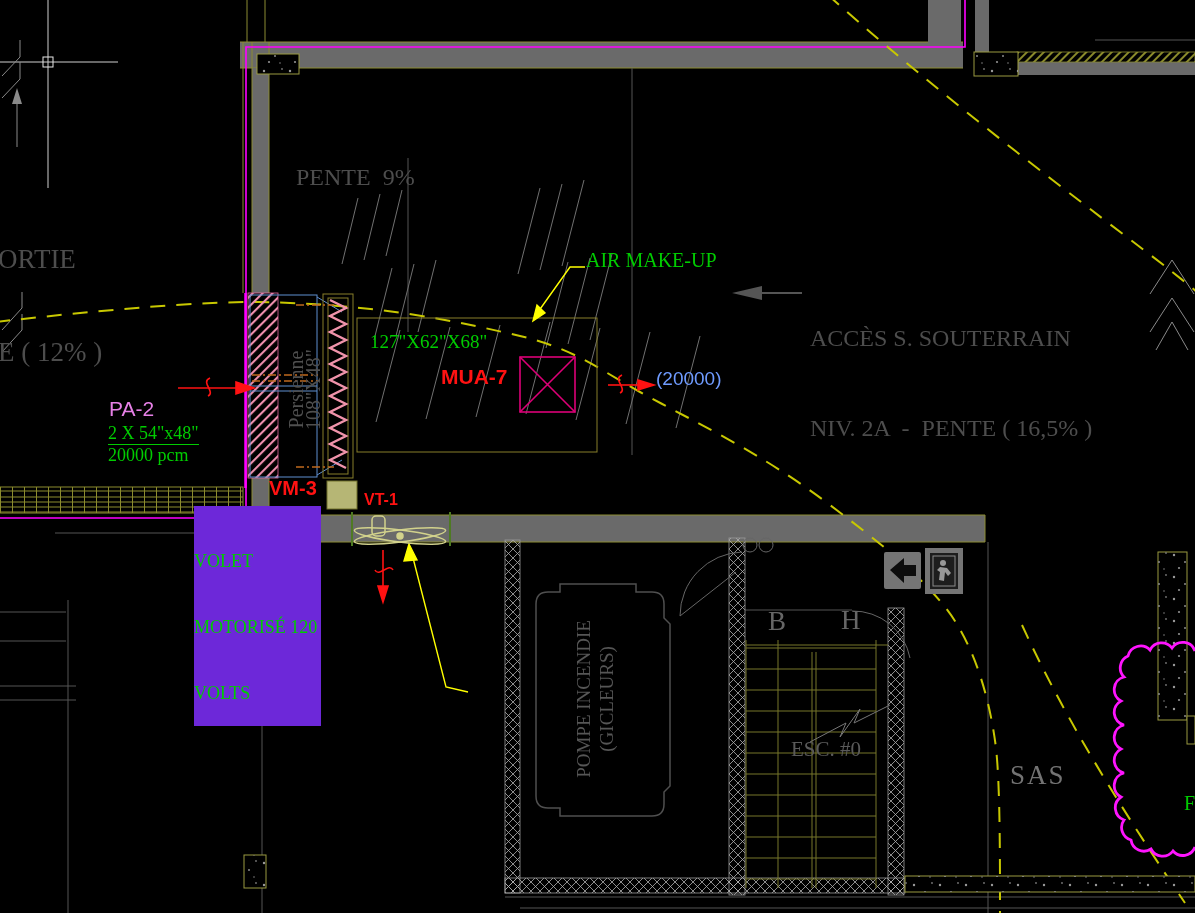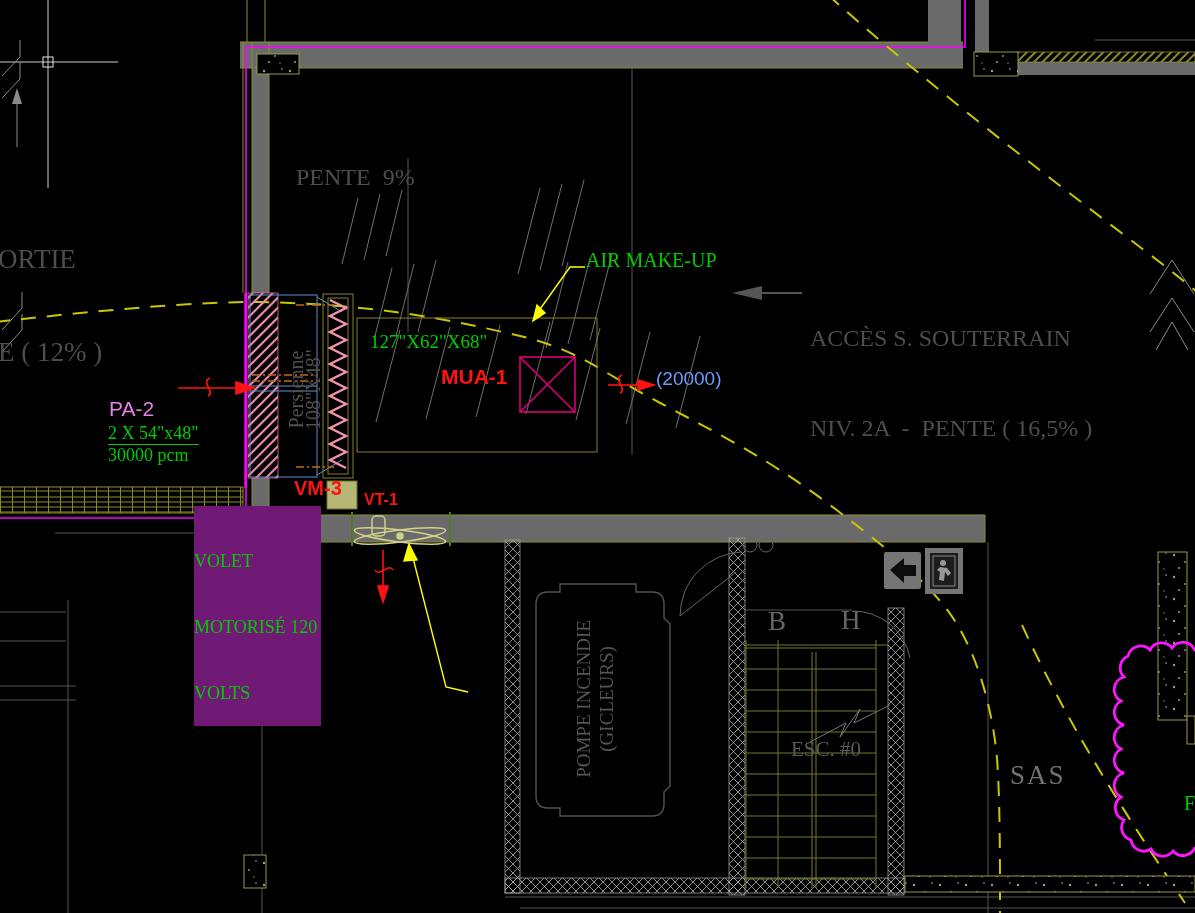--- a/index.html
+++ b/index.html
@@ -219,34 +219,34 @@
 <div class="lbl serif" style="left:296px;top:164px;font-size:24px;">PENTE  9%</div>
 
 <div class="lbl sans green" style="left:586px;top:249px;font-size:20px;">AIR MAKE-UP</div>
 
 <div class="lbl serif" style="left:810px;top:263px;font-size:24px;line-height:1.25;">
   <div>ACCÈS S. SOUTERRAIN</div>
   <div>NIV. 2A  -  PENTE ( 16,5% )</div>
 </div>
 
 <div class="lbl sans green" style="left:370px;top:331px;font-size:19px;">127"X62"X68"</div>
-<div class="lbl sans red" style="left:441px;top:365px;font-size:21px;">MUA-1</div>
+<div class="lbl sans red" style="left:441px;top:365px;font-size:21px;">MUA-7</div>
 <div class="lbl sans blue" style="left:656px;top:368px;font-size:19px;">(20000)</div>
 
 <div class="lbl sans pink" style="left:109px;top:397px;font-size:21px;">PA-2</div>
 <div class="lbl sans green" style="left:108px;top:423px;font-size:18px;"><span class="u">2 X 54"x48"</span></div>
-<div class="lbl sans green" style="left:108px;top:445px;font-size:18px;">30000 pcm</div>
+<div class="lbl sans green" style="left:108px;top:445px;font-size:18px;">20000 pcm</div>
 
 <div class="lbl serif rot" style="left:236px;top:378px;width:120px;font-size:20px;color:#4f4f4f;">Persienne</div>
 <div class="lbl serif rot" style="left:253px;top:378px;width:120px;font-size:20px;color:#4f4f4f;">108"X48"</div>
 
-<div class="lbl sans red" style="left:269px;top:477px;font-size:20px;margin-left:25px;">VM-3</div>
+<div class="lbl sans red" style="left:269px;top:477px;font-size:20px;">VM-3</div>
 <div class="lbl sans red" style="left:364px;top:491px;font-size:16px;">VT-1</div>
 
-<div class="lbl sans green" style="left:194px;top:506px;font-size:18px;line-height:22px;background:#701a75;padding-right:4px;">
+<div class="lbl sans green" style="left:194px;top:506px;font-size:18px;line-height:22px;background:#6d28d9;padding-right:4px;">
   <div>VOLET</div>
   <div>MOTORISÉ 120</div>
   <div>VOLTS</div>
 </div>
 
 
 <div class="lbl serif rot" style="left:489px;top:688px;width:190px;font-size:19px;color:#565656;">POMPE INCENDIE</div>
 <div class="lbl serif rot" style="left:537px;top:688px;width:140px;font-size:19px;color:#565656;">(GICLEURS)</div>
 
 <div class="lbl serif" style="left:768px;top:606px;font-size:27px;color:#666;">B</div>

